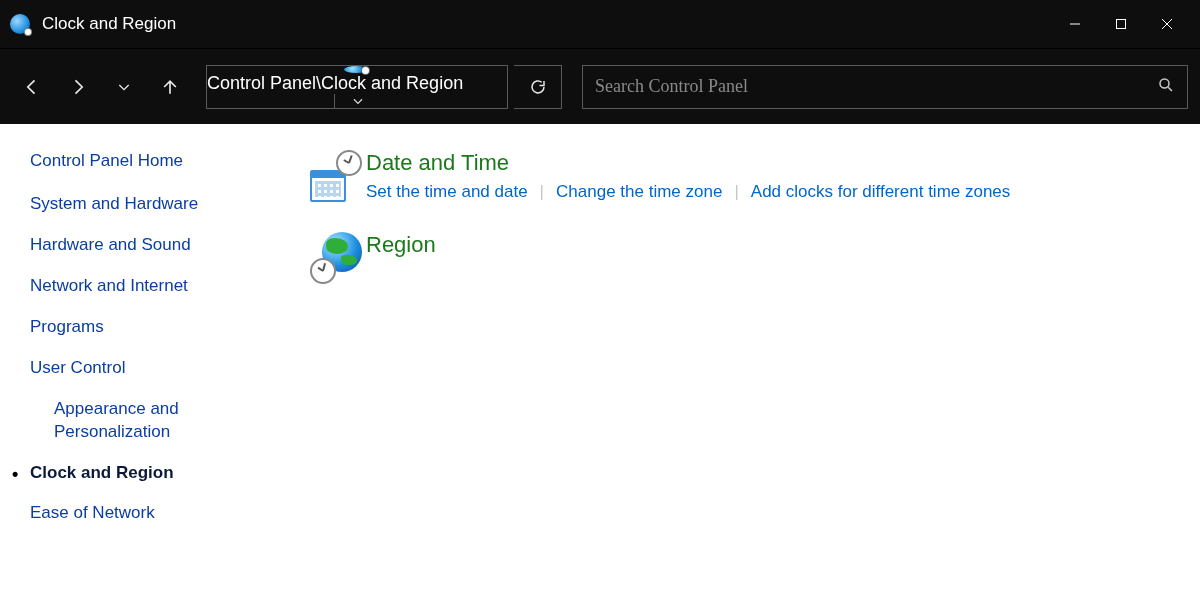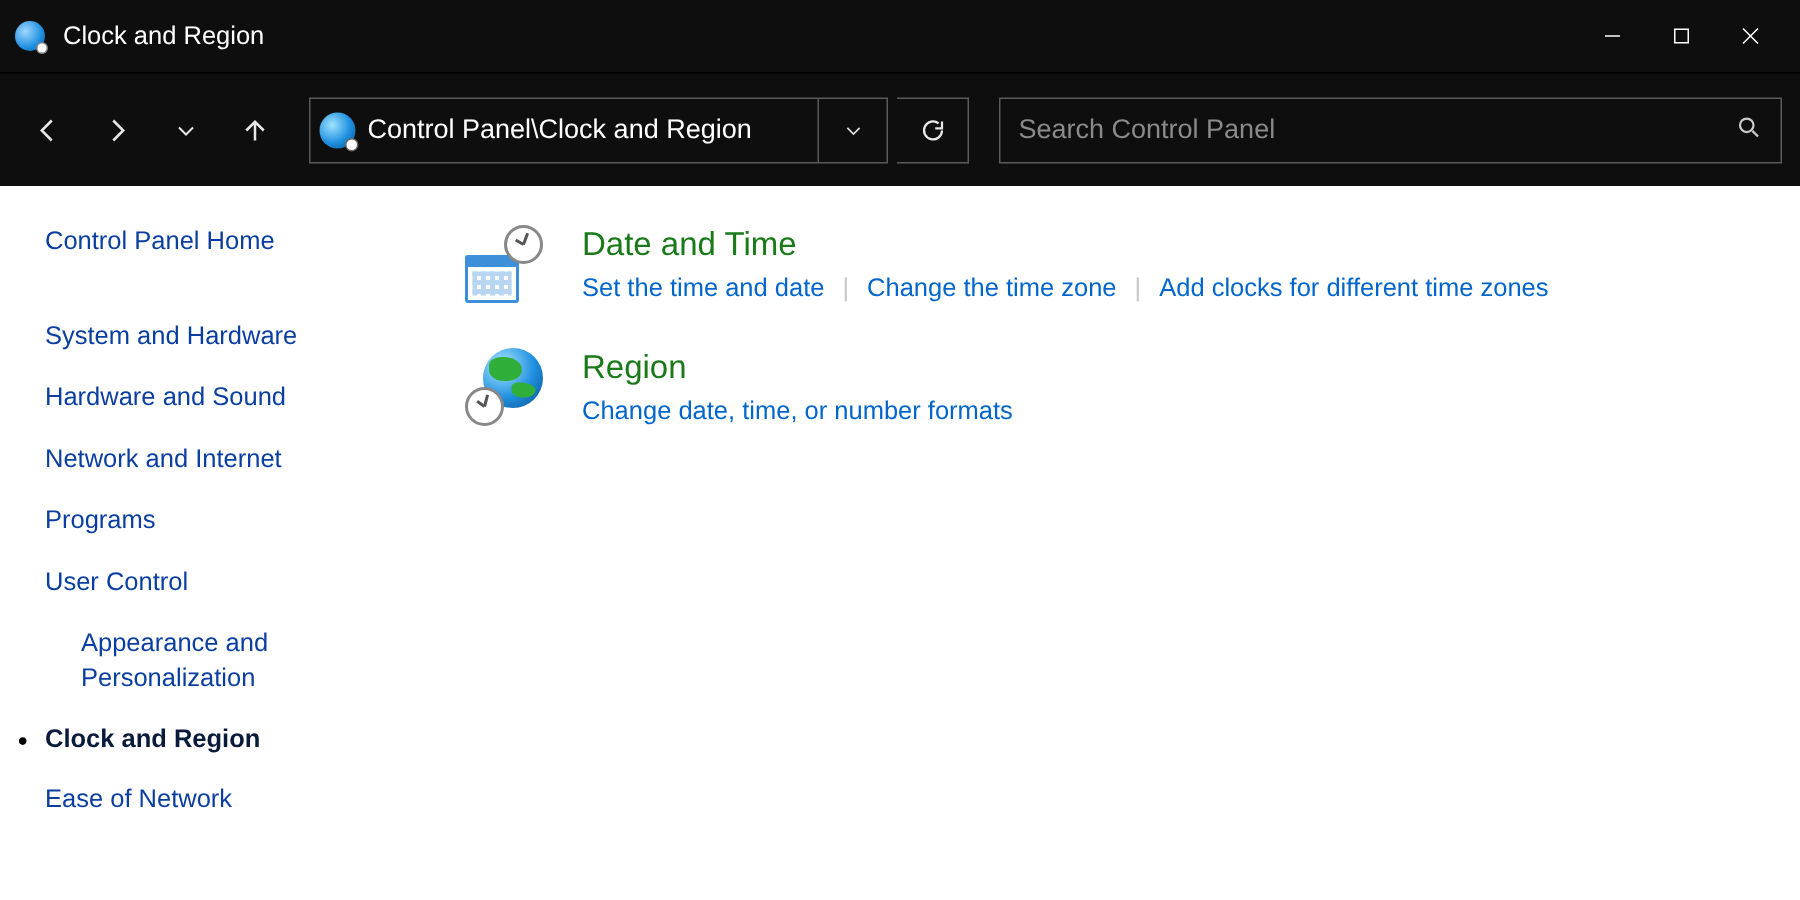--- a/index.html
+++ b/index.html
@@ -59,20 +59,21 @@
     color:#e8e8e8;
   }
   .nav-btn svg{ stroke:#e8e8e8; fill:none; stroke-width:2;}
   .address-wrap {
     display:flex;
     align-items:center;
     border:1px solid #5a5a5a;
     height: 44px;
     background:#0e0e0e;
     margin-left: 10px;
+    flex-direction: column;
   }
   .address-icon{
     width:24px;height:24px;border-radius:50%;
     background: radial-gradient(circle at 35% 35%, #9fe4ff, #1d8fe0 55%, #0b4f86);
     margin:0 8px 0 6px;
     position:relative;
   }
   .address-icon::after{
     content:"";position:absolute;width:7px;height:7px;border-radius:50%;
     background:#fff;right:-1px;bottom:-1px;box-shadow:0 0 0 1px #666;
@@ -96,21 +97,21 @@
   .search-wrap{
     flex:1;
     display:flex;align-items:center;
     border:1px solid #5a5a5a;
     height:44px;
     margin-left:14px;
     padding:0 12px;
   }
   .search-input{
     flex:1;background:transparent;border:none;outline:none;
-    color:#c9c9c9;font-size:18px;
+    color:#c9c9c9;font-size:18px;font-family:Liberation Serif, serif;
   }
   .search-input::placeholder{color:#8a8a8a;}
   .search-ico svg{stroke:#c9c9c9;fill:none;stroke-width:2;}
 
   .content {
     display:flex;
     height: calc(600px - 48px - 76px);
     background:#fff;
   }
   .sidebar{
@@ -119,21 +120,21 @@
   }
   .sidebar a{
     display:block;
     color:#0a3ea0;
     text-decoration:none;
     font-size:17px;
     line-height:1.35;
     margin-bottom: 18px;
     cursor:pointer;
   }
-  .sidebar a.home{ margin-bottom: 40px;}
+  .sidebar a.home{ margin-bottom: 20px;}
   .sidebar .current{
     font-weight:700;
     color:#0a1a3a;
     position:relative;
   }
   .sidebar .current::before{
     content:"•";
     position:absolute;
     left:-18px;
     color:#000;
@@ -141,21 +142,21 @@
     top:0;
   }
   .sidebar .wrap2{ max-width: 170px; margin-left: 24px; }
 
   .main{
     flex:1;
     padding: 26px 30px 0 10px;
   }
   .cat{
     display:flex;
-    gap:26px;
+    gap:4px;
     margin-bottom: 30px;
   }
   .cat-icon{
     width:52px;height:52px;
     position:relative;
     flex-shrink:0;
   }
   .datetime-icon .cal{
     position:absolute; left:0; bottom:0;
     width:36px;height:32px;
@@ -340,20 +341,17 @@
       </div>
     </div>
 
     <div class="cat">
       <div class="cat-icon region-icon">
         <div class="globe"></div>
           <div class="clk"></div>
       </div>
       <div class="cat-body">
         <h2>Region</h2>
-        <div class="tasks">
-          <a>Change date, time, or number formats</a>
-        </div>
       </div>
     </div>
 
   </main>
 </div>
 
 </body></html>

